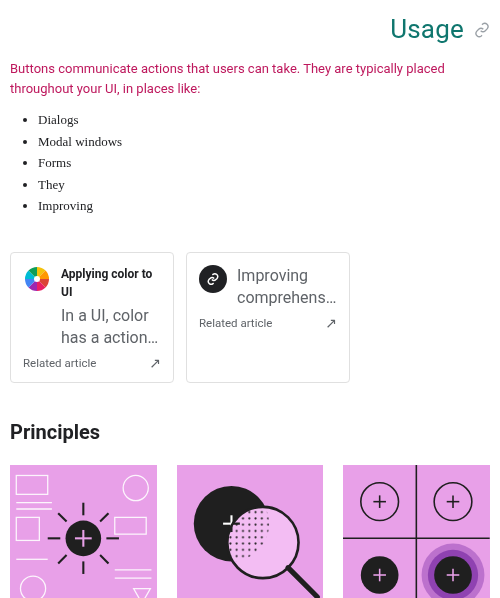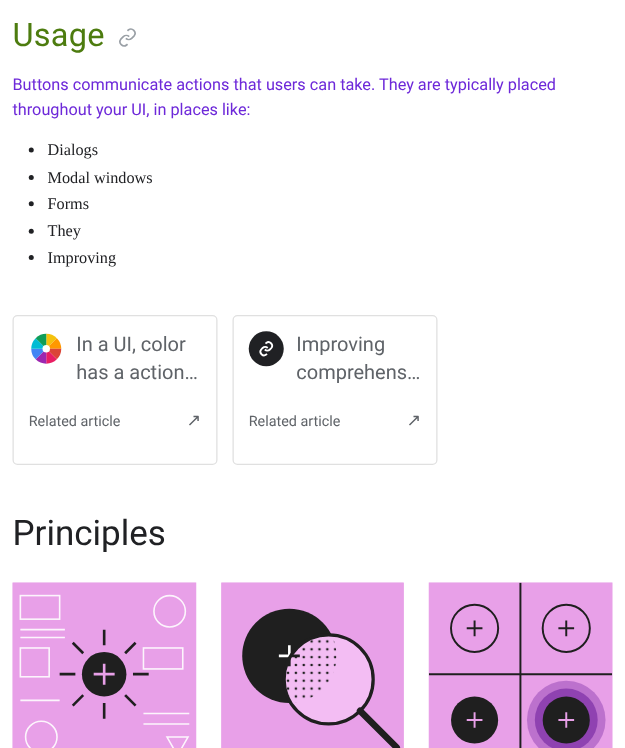--- a/index.html
+++ b/index.html
@@ -13,45 +13,46 @@
     line-height: 1.5;
   }
   .section-title {
     font-size: 26px;
     font-weight: 400;
     letter-spacing: 0.2px;
     display: flex;
     align-items: center;
     gap: 10px;
     margin-bottom: 10px;
-    color: #4d7c0f;
+    color: #0f766e;
+    justify-content: flex-end;
   }
   .link-icon svg { display: block; }
-  .intro { margin-bottom: 12px; color: #6d28d9; }
+  .intro { margin-bottom: 12px; color: #be185d; }
   .usage-list { list-style: disc; padding-left: 28px; margin-bottom: 36px; font-family: Liberation Serif, serif; }
   .usage-list li { margin: 2px 0; }
   .cards-row { display: flex; gap: 12px; margin-bottom: 34px; }
   .card {
     width: 164px;
     border: 1px solid #e0e0e0;
     border-radius: 4px;
     padding: 12px 12px 8px 12px;
     display: flex;
     flex-direction: column;
     min-height: 120px;
   }
   .card-top { display: flex; gap: 10px; }
   .card-icon { width: 28px; height: 28px; flex: 0 0 28px; border-radius: 50%; display:flex; align-items:center; justify-content:center; }
   .card-body { flex: 1; min-width: 0; }
   .card-title { font-weight: 700; font-size: 12px; margin-bottom: 4px; }
   .card-desc { font-size: 16px; color: #5f6368; line-height: 1.4; white-space: nowrap; overflow: hidden; text-overflow: ellipsis; }
-  .card-footer { display: flex; justify-content: space-between; align-items: center; margin-top: 18px; font-size: 11.5px; color: #5f6368; }
+  .card-footer { display: flex; justify-content: space-between; align-items: center; margin-top: 4px; font-size: 11.5px; color: #5f6368; }
   .principles-title {
-    font-size: 28px;
-    font-weight: 400;
+    font-size: 20px;
+    font-weight: 700;
     margin-bottom: 18px;
   }
   .principles-row { display: flex; gap: 20px; }
   .principle { flex: 1; }
   .p-img { width: 100%; aspect-ratio: 1/1; background: #E8A0E8; position: relative; overflow: hidden; }
   .arrow-icon { font-size: 14px; color:#5f6368; }
   .comp-icon { background:#202124; color:#fff; font-size:12px; font-weight:700;}
 </style>
 </head>
 <body>
@@ -88,20 +89,21 @@
             <path d="M0 0 L8.49 8.49 A12 12 0 0 1 0 12 Z" fill="#e91e63"></path>
             <path d="M0 0 L0 12 A12 12 0 0 1 -8.49 8.49 Z" fill="#9c27b0"></path>
             <path d="M0 0 L-8.49 8.49 A12 12 0 0 1 -12 0 Z" fill="#4285f4"></path>
             <path d="M0 0 L-12 0 A12 12 0 0 1 -8.49 -8.49 Z" fill="#00bcd4"></path>
             <path d="M0 0 L-8.49 -8.49 A12 12 0 0 1 0 -12 Z" fill="#0f9d58"></path>
             <circle r="3" fill="#fff"></circle>
           </g>
         </svg>
       </div>
       <div class="card-body">
+        <div class="card-title">Applying color to UI</div>
         <div class="card-desc" style="white-space:normal; display:-webkit-box; -webkit-line-clamp:2; -webkit-box-orient:vertical;">In a UI, color has a actions of roles:…</div>
       </div>
     </div>
     <div class="card-footer">
       <span>Related article</span>
       <span class="arrow-icon">↗</span>
     </div>
   </div>
 
   <div class="card">

